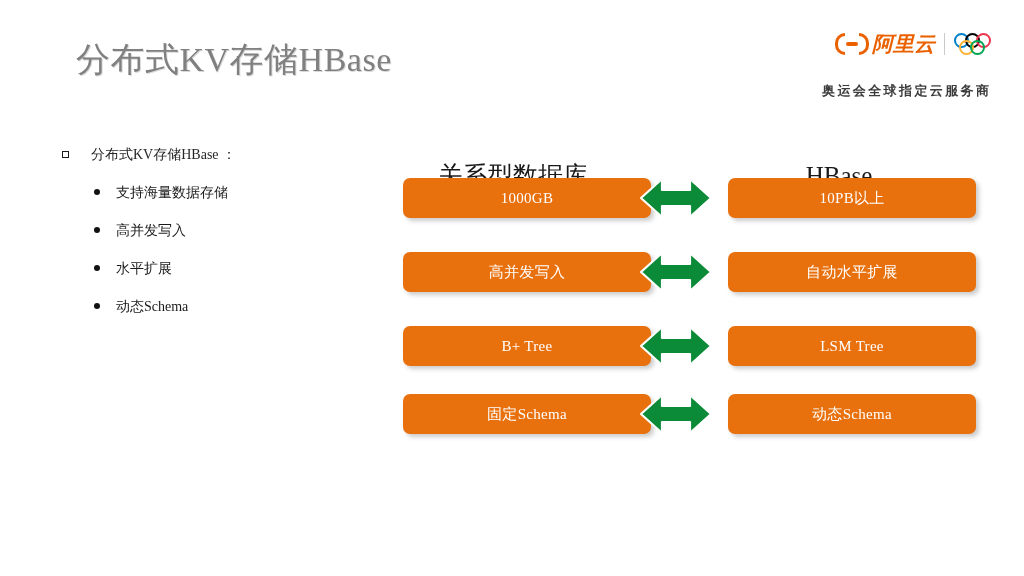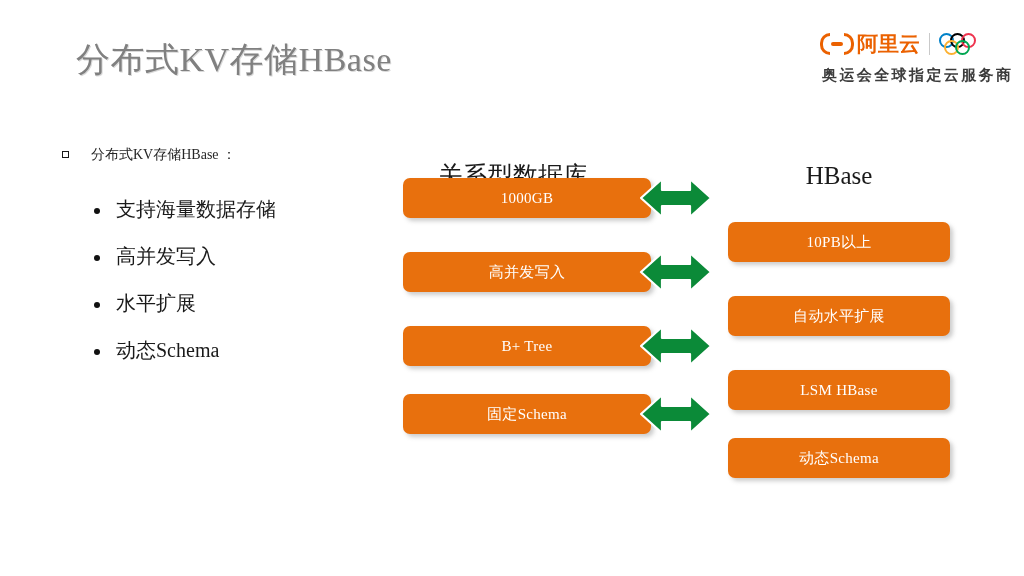--- a/index.html
+++ b/index.html
@@ -33,22 +33,23 @@
   #brand {
     position: absolute;
     right: 18px;
     top: 28px;
     width: 186px;
     height: 56px;
   }
   #brand-row {
     display: flex;
     align-items: center;
-    justify-content: flex-start;
+    justify-content: flex-end;
     height: 32px;
+    font-style: italic;
   }
   .ali-mark {
     width: 34px;
     height: 22px;
     position: relative;
     flex: 0 0 auto;
     margin-right: 3px;
   }
   .ali-mark .lbrk, .ali-mark .rbrk {
     position: absolute;
@@ -106,59 +107,59 @@
     border-radius: 50%;
     border: 2.2px solid #000;
     box-sizing: border-box;
   }
   #rings .r1 { left: 0px;  top: 2px;  border-color: #0081c8; }
   #rings .r2 { left: 11px; top: 2px;  border-color: #000000; }
   #rings .r3 { left: 22px; top: 2px;  border-color: #ee334e; }
   #rings .r4 { left: 5px;  top: 9px;  border-color: #fcb131; }
   #rings .r5 { left: 16px; top: 9px;  border-color: #00a651; }
   #brand-tagline {
-    margin-top: 6px;
+    margin-top: 22px;
     font-family: "DejaVu Sans", "Liberation Sans", sans-serif;
-    font-size: 15px;
+    font-size: 13px;
     font-weight: bold;
     color: #3c3c3c;
     letter-spacing: 2.4px;
     text-align: left;
     padding-left: 2px;
     white-space: nowrap;
   }
 
   
   #bullets {
     position: absolute;
     left: 62px;
     top: 146px;
     width: 300px;
   }
   #lead-item {
     display: flex;
     align-items: baseline;
     font-size: 14px;
     color: #262626;
-    margin-bottom: 22px;
+    margin-bottom: 10px;
   }
   #lead-item .sq {
     width: 7px;
     height: 7px;
     border: 1.6px solid #1a1a1a;
     box-sizing: border-box;
     flex: 0 0 auto;
     margin-right: 22px;
     position: relative;
     top: -1px;
   }
   .sub-item {
     display: flex;
     align-items: baseline;
-    font-size: 20px;
+    font-size: 14px;
     color: #1a1a1a;
     margin: 0 0 0 32px;
     padding: 10px 0;
   }
   .sub-item .dot {
     width: 6px;
     height: 6px;
     border-radius: 50%;
     background: #111111;
     flex: 0 0 auto;
@@ -206,21 +207,21 @@
     background: #e8700d;
     color: #ffffff;
     font-size: 15px;
     display: flex;
     align-items: center;
     justify-content: center;
     box-shadow: 3px 3px 4px rgba(120,120,120,0.38);
     letter-spacing: 0.3px;
   }
   .pill.left  { left: 15px;  width: 248px; }
-  .pill.right { left: 340px; width: 222px; margin-top: 44px; }
+  .pill.right { left: 340px; width: 248px; }
 
   .arrow {
     position: absolute;
     left: 250px;
     top: -3px;
     width: 76px;
     height: 46px;
   }
   .arrow svg { display: block; }
 </style>
@@ -307,21 +308,21 @@
     <div class="pill right" data-name="pill-hbase">自动水平扩展</div>
   </div>
 
   <div class="cmp-row r2" data-name="comparison-row">
     <div class="pill left" data-name="pill-relational">B+ Tree</div>
     <div class="arrow" data-name="double-headed-arrow-icon">
       <svg width="76" height="46" viewBox="0 0 76 46">
         <polygon points="3,23 24,4 24,15 52,15 52,4 73,23 52,42 52,31 24,31 24,42" fill="#0b8a38" stroke="#ffffff" stroke-width="2.2" stroke-linejoin="round"></polygon>
       </svg>
     </div>
-    <div class="pill right" data-name="pill-hbase">LSM HBase</div>
+    <div class="pill right" data-name="pill-hbase">LSM Tree</div>
   </div>
 
   <div class="cmp-row r3" data-name="comparison-row">
     <div class="pill left" data-name="pill-relational">固定Schema</div>
     <div class="arrow" data-name="double-headed-arrow-icon">
       <svg width="76" height="46" viewBox="0 0 76 46">
         <polygon points="3,23 24,4 24,15 52,15 52,4 73,23 52,42 52,31 24,31 24,42" fill="#0b8a38" stroke="#ffffff" stroke-width="2.2" stroke-linejoin="round"></polygon>
       </svg>
     </div>
     <div class="pill right" data-name="pill-hbase">动态Schema</div>

